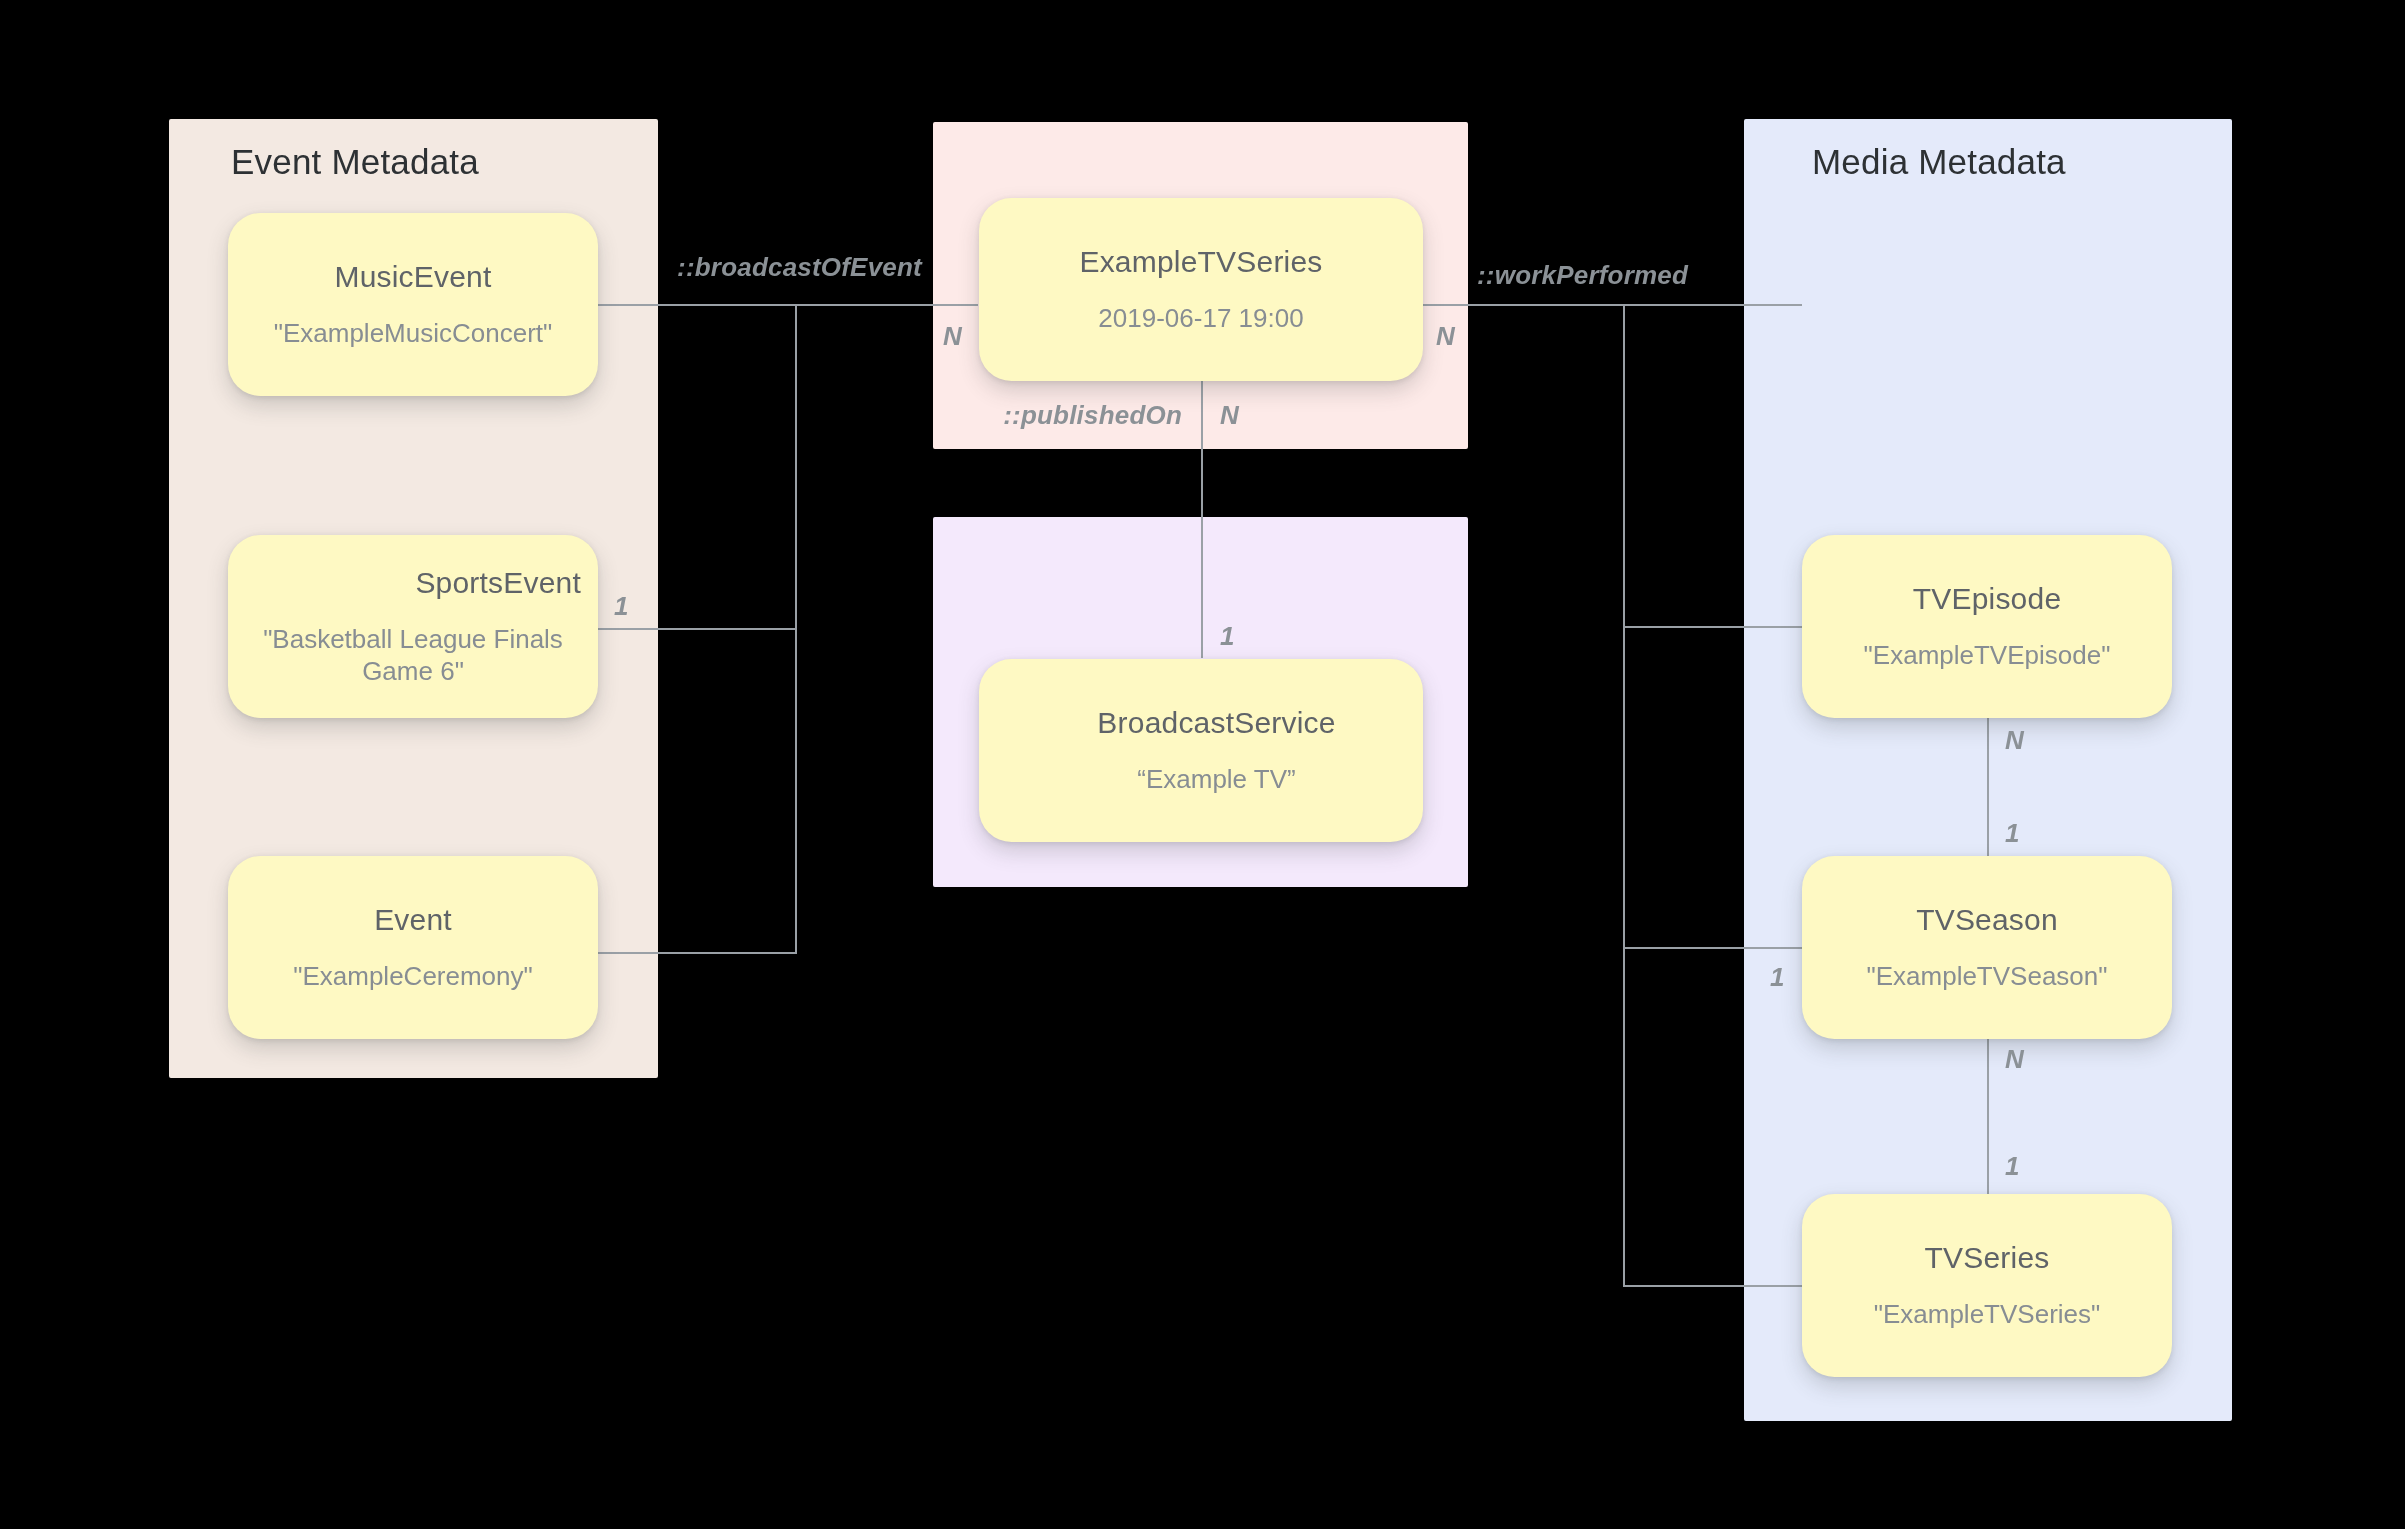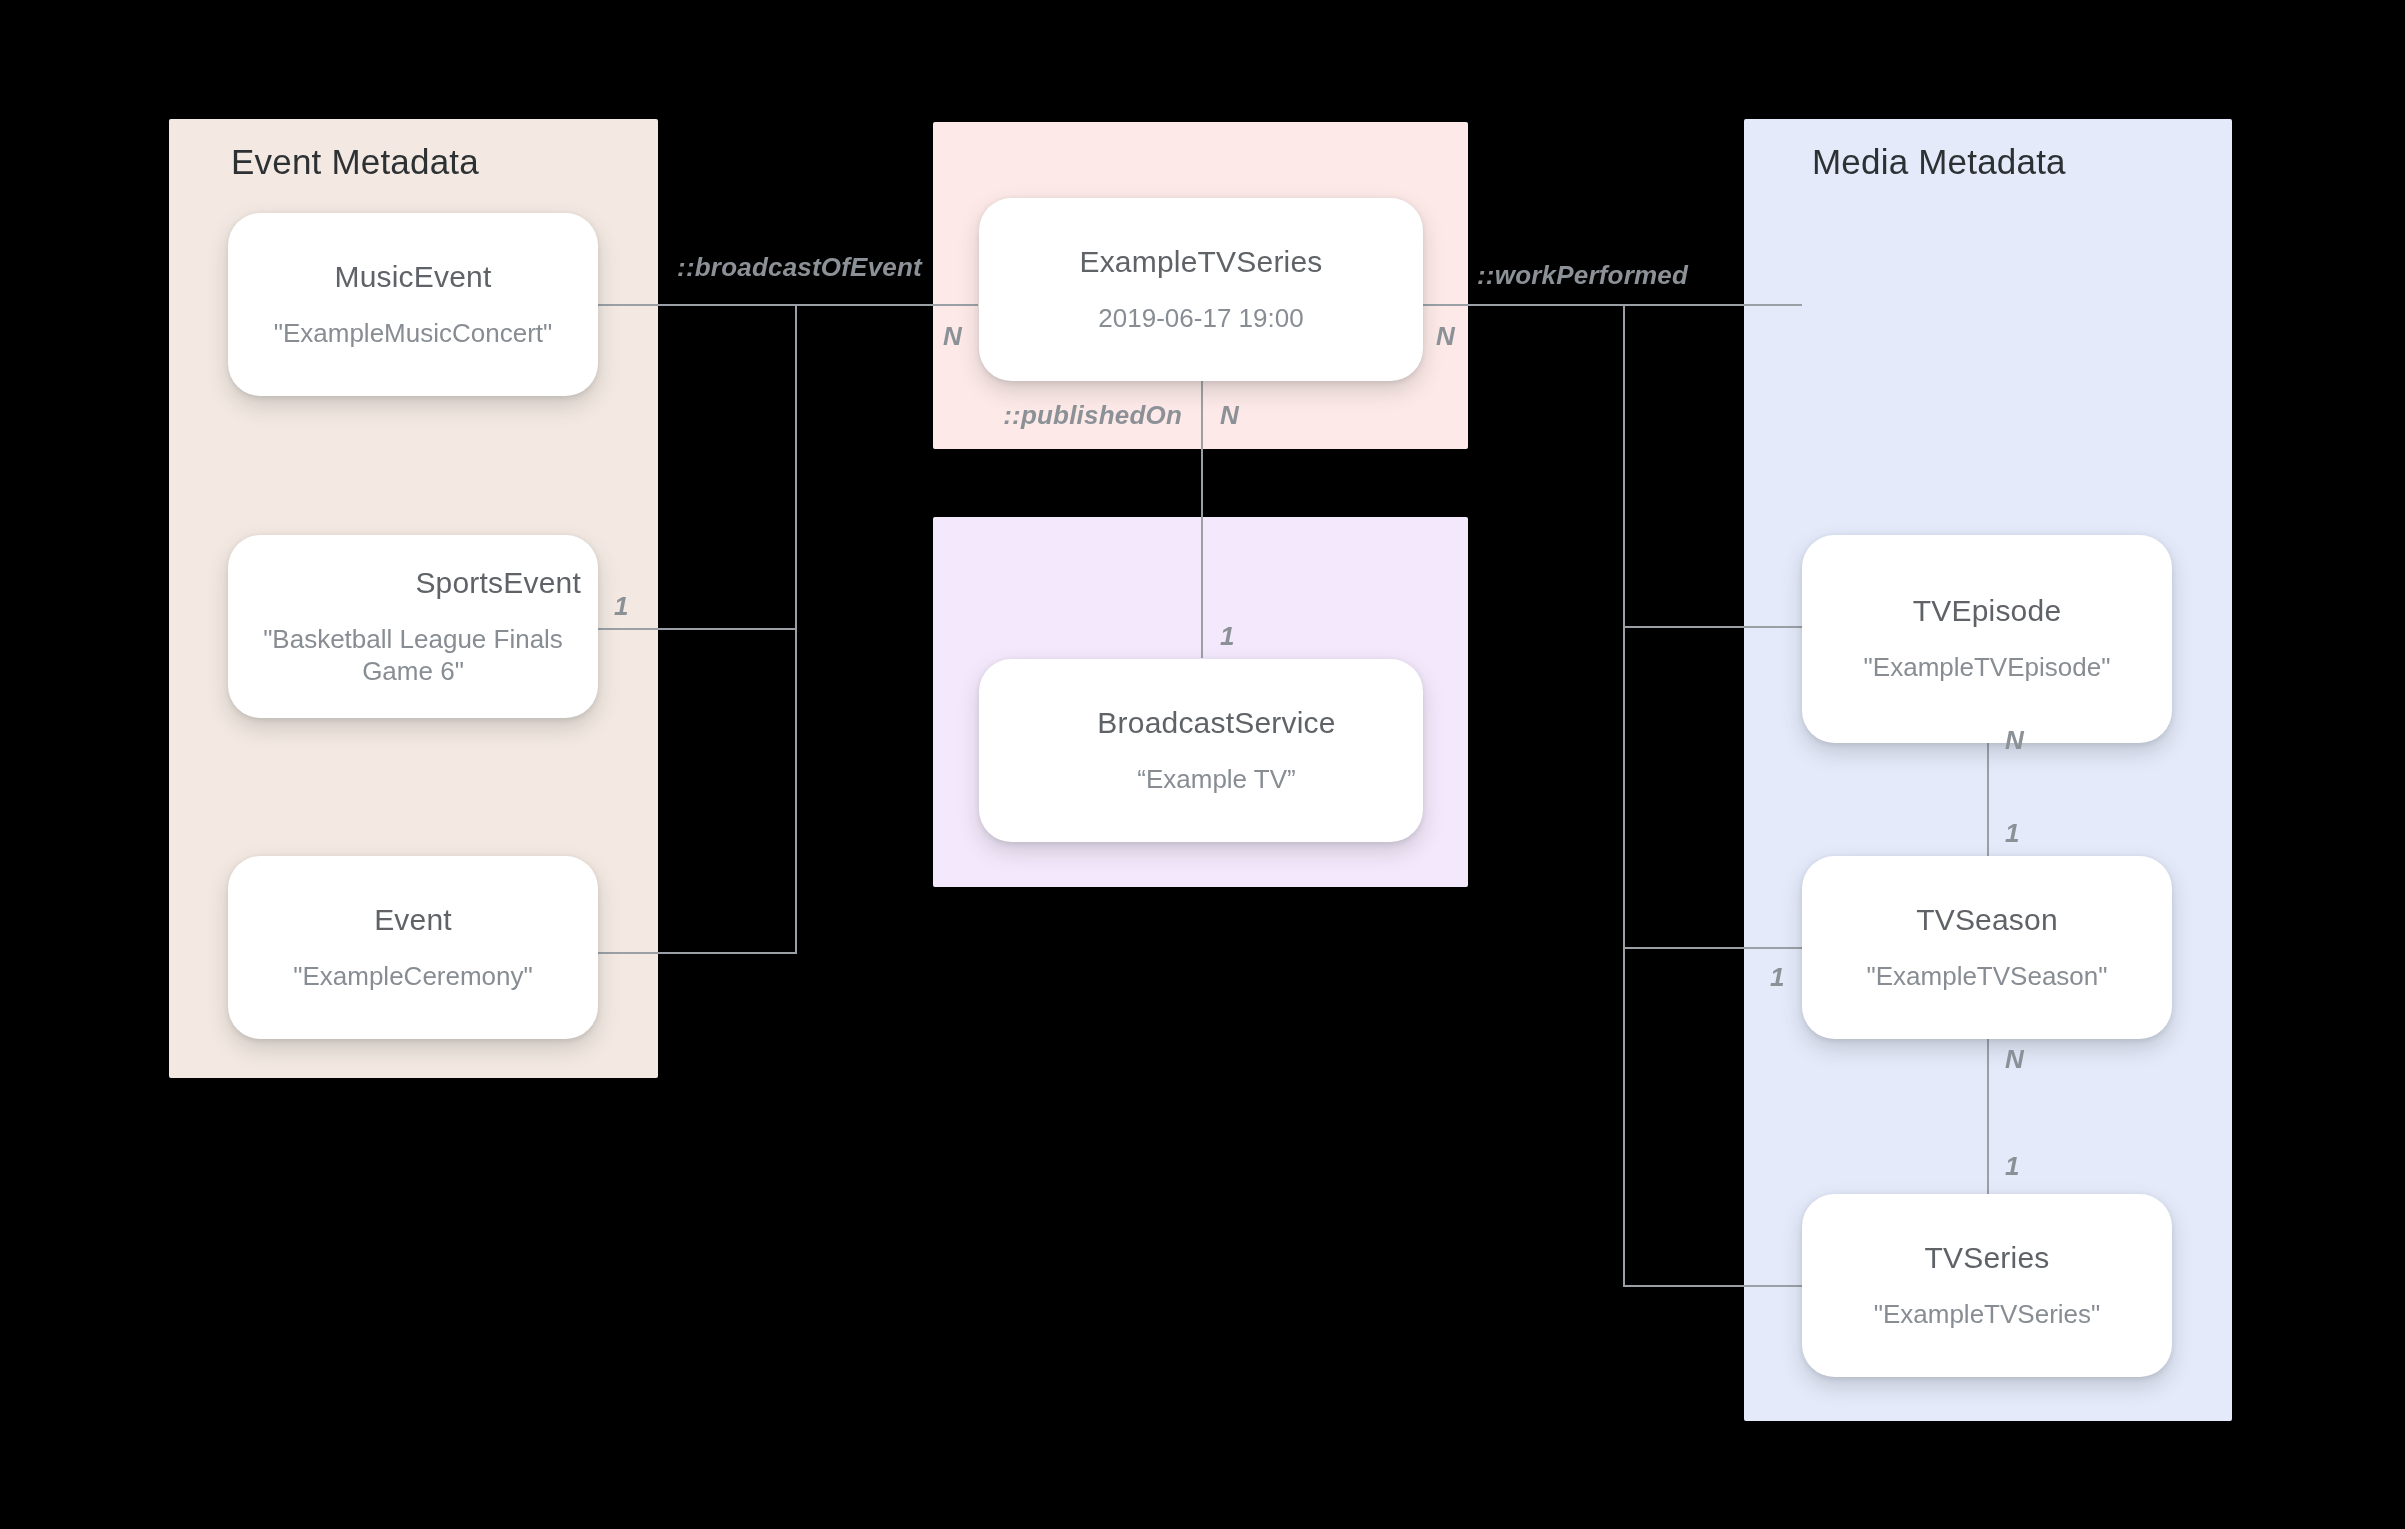--- a/index.html
+++ b/index.html
@@ -32,21 +32,21 @@
   .hline, .vline {
     position: absolute;
     background: #9aa0a6;
     z-index: 2;
   }
   .hline { height: 1.9px; }
   .vline { width: 1.9px; }
   .card {
     position: absolute;
     z-index: 3;
-    background: #ffffff;
+    background: #fef9c3;
     border-radius: 32.5px;
     box-shadow: 0 9.6px 21px rgba(60,64,67,0.20), 0 1.9px 5.7px rgba(60,64,67,0.12);
     display: flex;
     flex-direction: column;
     align-items: center;
     justify-content: center;
     gap: 23px;
     text-align: center;
     padding: 0 17px;
     box-sizing: border-box;
@@ -140,21 +140,21 @@
     <div class="card-title">ExampleTVSeries</div>
     <div class="card-value">2019-06-17 19:00</div>
   </div>
 
   <div class="card" style="left:979px; top:659px; width:444px; height:183px;padding-left:48px;">
     <div class="card-title">BroadcastService</div>
     <div class="card-value">“Example TV”</div>
   </div>
 
 
-  <div class="card" style="left:1802px; top:535px; width:370px; height:208px;">
+  <div class="card" style="left:1802px; top:535px; width:370px; height:183px;">
     <div class="card-title">TVEpisode</div>
     <div class="card-value">"ExampleTVEpisode"</div>
   </div>
 
   <div class="card" style="left:1802px; top:856px; width:370px; height:183px;">
     <div class="card-title">TVSeason</div>
     <div class="card-value">"ExampleTVSeason"</div>
   </div>
 
   <div class="card" style="left:1802px; top:1194px; width:370px; height:183px;">

